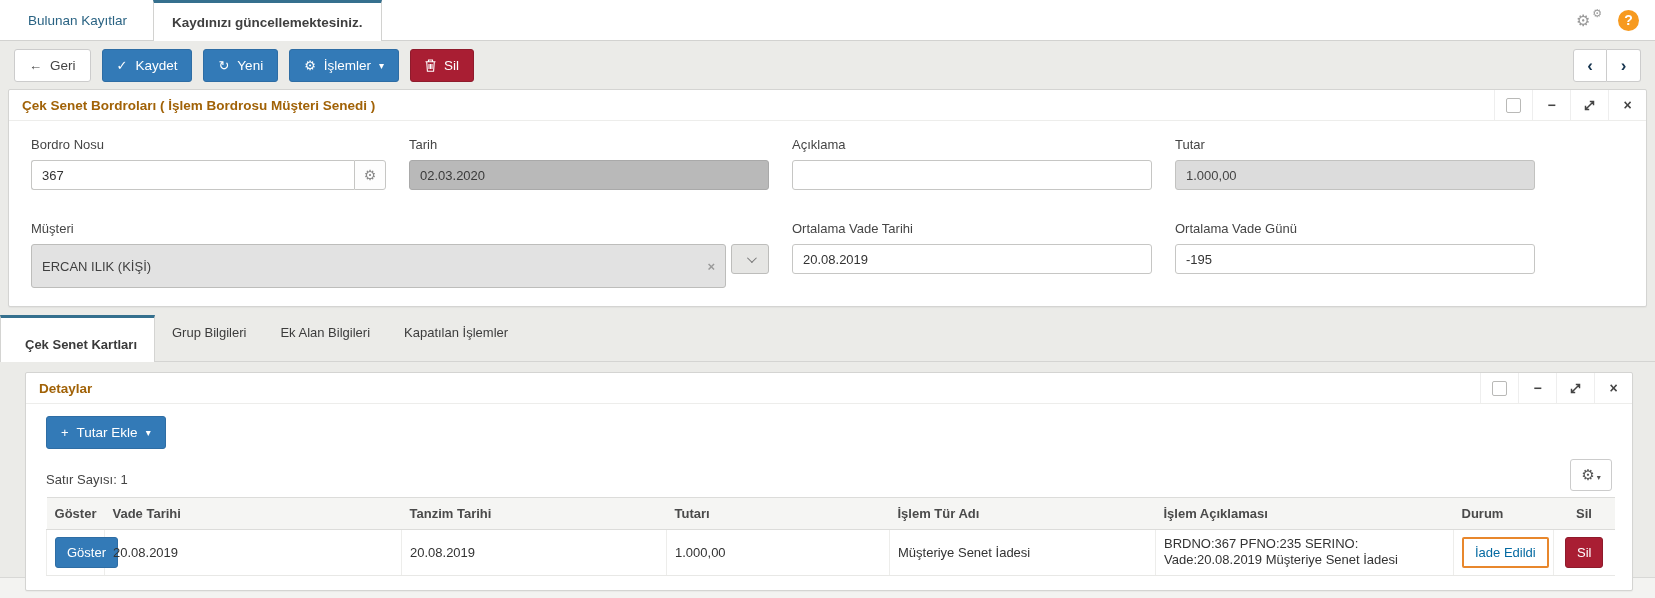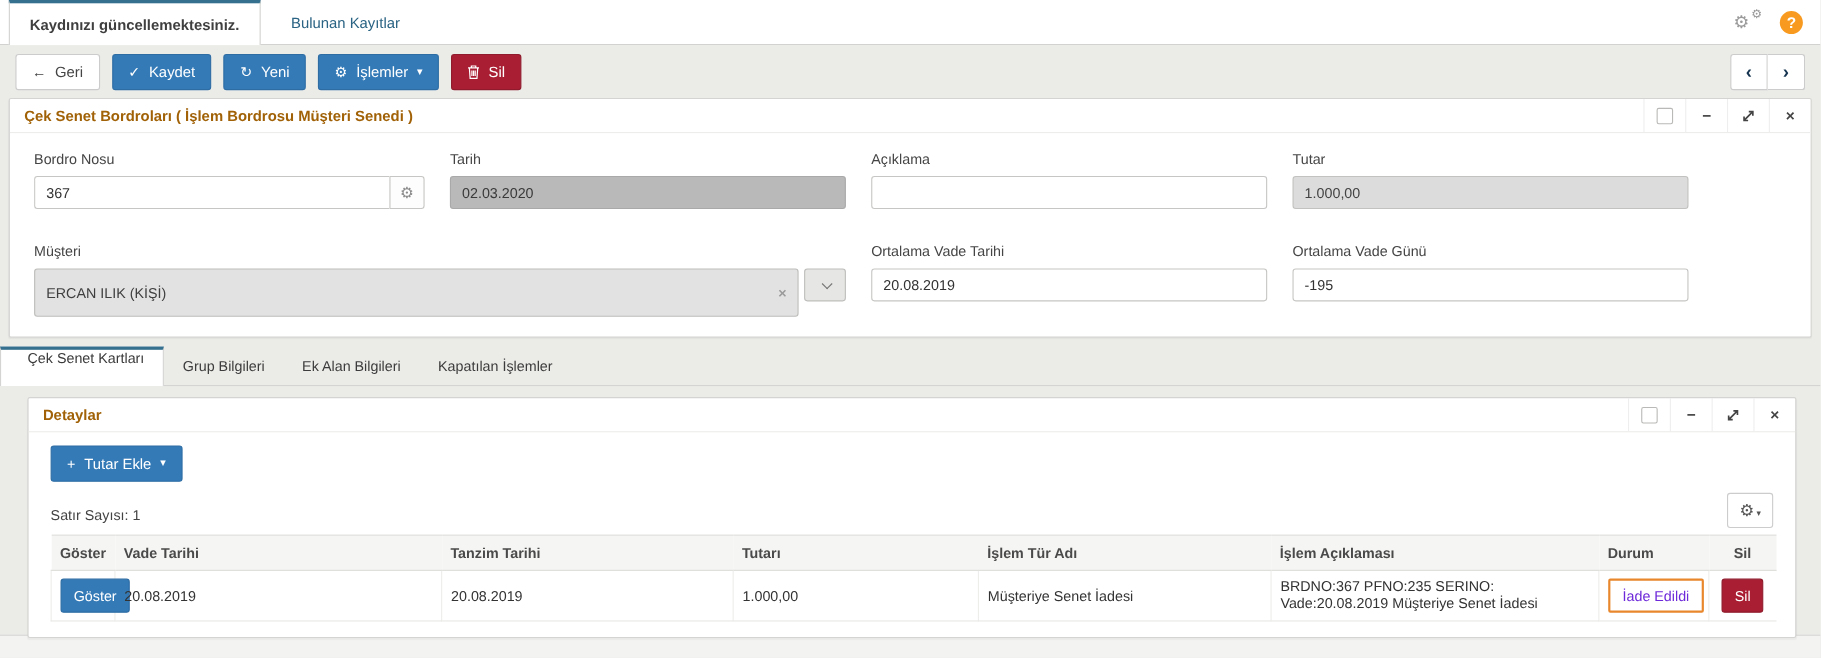--- a/index.html
+++ b/index.html
@@ -114,24 +114,24 @@
   .combo-clear { margin-left:auto; color:#9a9a9a; font-weight:bold; cursor:pointer; font-size:13px; }
   .combo-toggle {
     width:38px; height:30px; background:#e6e6e4; border:1px solid #bdbdbb; border-radius:3px;
     display:flex; align-items:center; justify-content:center; cursor:pointer;
   }
   .chev { width:7px; height:7px; border-right:1.6px solid #777; border-bottom:1.6px solid #777; transform:rotate(45deg) translateY(-2px); }
   
   .subtabs { display:flex; margin-top:8px; border-bottom:1px solid #d4d4d2; padding-left:8px; }
   .subtab { padding:10px 17px; color:#3c3c3c; cursor:pointer; }
   .subtab.active {
-    background:#fff; font-weight:normal; color:#3a3a3a;
+    background:#fff; font-weight:bold; color:#3a3a3a;
     border-left:1px solid #d4d4d2; border-right:1px solid #d4d4d2;
     border-top:3px solid var(--tab-accent);
-    padding-top:0; margin-bottom:-1px; margin-left:-8px; padding-left:24px;
+    padding-top:19px; margin-bottom:-1px; margin-left:-8px; padding-left:24px;
   }
   
   .detail-panel { margin:10px 22px 0 25px; }
   .detail-body { padding:12px 20px 14px 20px; }
   .grid-meta { display:flex; align-items:flex-end; justify-content:space-between; margin:10px 0 6px; }
   .row-count { color:#444; padding-bottom:4px; }
   .gear-btn {
     width:42px; height:32px; background:#fff; border:1px solid #ccc; border-radius:3px;
     display:flex; align-items:center; justify-content:center; gap:2px; cursor:pointer; color:#555;
   }
@@ -148,34 +148,34 @@
   thead th.center, tbody td.center { text-align:center; }
   tbody td {
     border-bottom:1px solid #e8e8e6; border-right:1px solid #ededeb;
     padding:6px 8px; color:#333; vertical-align:middle; background:#fff;
   }
   tbody td:first-child { border-left:1px solid #ededeb; }
   tbody td:last-child { border-right:none; }
   .btn-sm { height:31px; padding:0 11px; margin:0; font-size:13px; }
   .status-box {
     display:inline-block; border:2px solid var(--highlight-orange); border-radius:2px;
-    background:#fff; padding:6px 11px; color:#6d28d9; white-space:nowrap;
+    background:#fff; padding:6px 11px; color:#0369a1; white-space:nowrap;
   }
   .desc { line-height:1.25; }
   svg { display:block; }
 </style>
 </head>
 <body>
 
 <div class="topbar">
+  <div class="toptab">
+    <span>Bulunan Kayıtlar</span>
+  </div>
   <div class="toptab active">
     <span>Kaydınızı güncellemektesiniz.</span>
-  </div>
-  <div class="toptab">
-    <span>Bulunan Kayıtlar</span>
   </div>
   <div class="topbar-icons">
     <span class="cogs">
       <span>⚙</span><span class="cog2">⚙</span>
     </span>
     <span class="help-badge">?</span>
   </div>
 </div>
 
 <div class="content">

